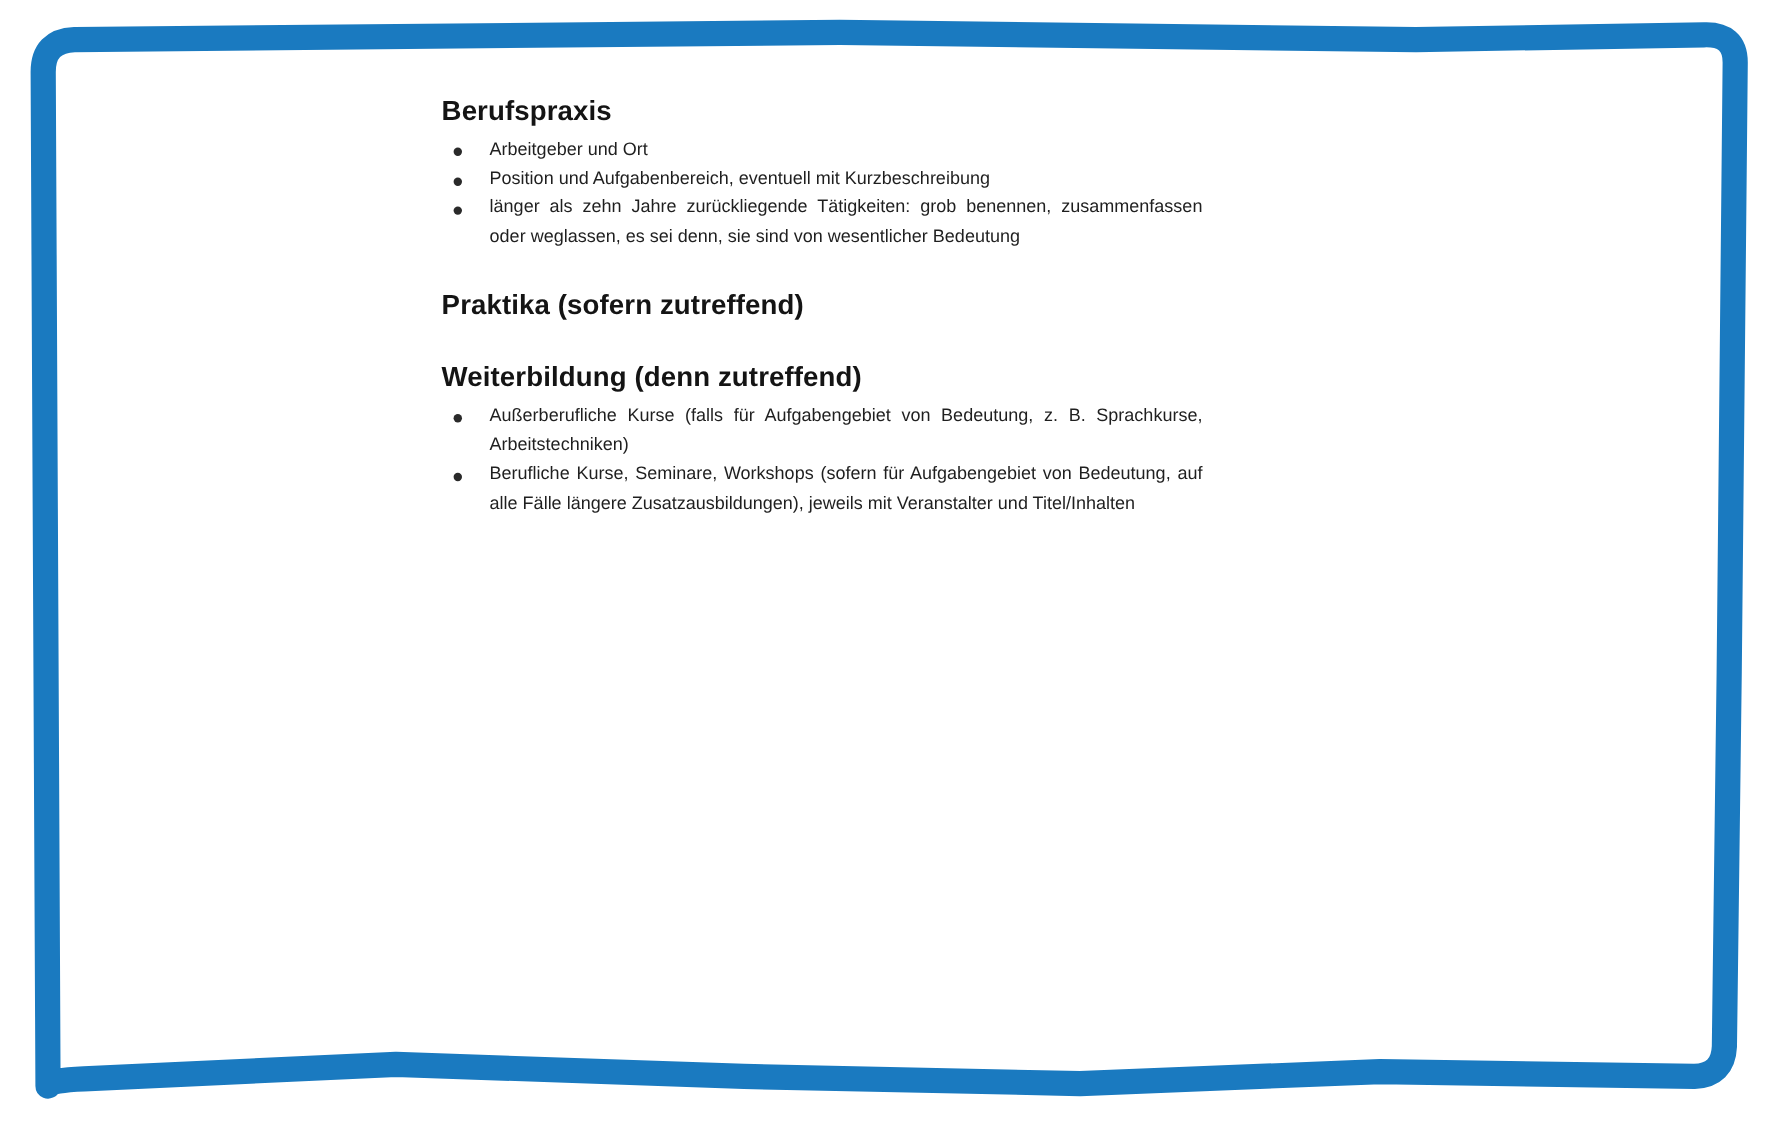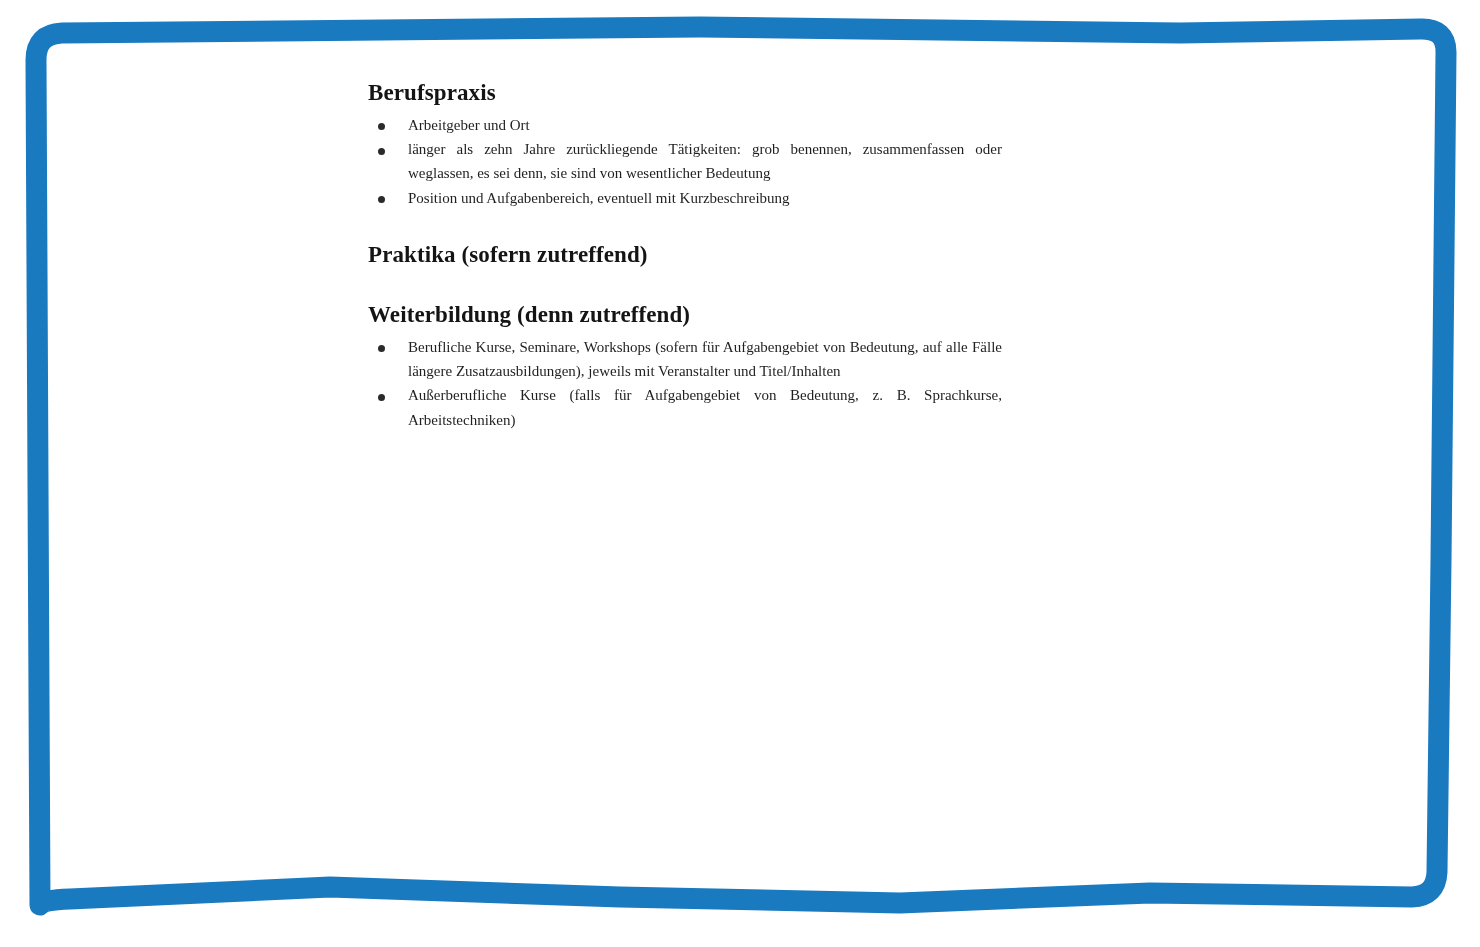--- a/index.html
+++ b/index.html
@@ -6,21 +6,21 @@
     margin: 0;
     padding: 0;
     background: #ffffff;
   }
   #page {
     position: relative;
     width: 1480px;
     height: 947px;
     background: #ffffff;
     overflow: hidden;
-    font-family: Liberation Serif, serif;
+    font-family: Liberation Sans, sans-serif;
   }
 
   
   #frame-svg {
     position: absolute;
     left: 0;
     top: 0;
     width: 1480px;
     height: 947px;
     pointer-events: none;
@@ -105,38 +105,38 @@
 
   <div id="content" style="color: rgb(31, 31, 31);">
 
     <div class="section">
       <div class="section-heading">Berufspraxis</div>
       <ul class="bullets">
         <li>
           <span class="txt">Arbeitgeber und Ort</span>
         </li>
         <li>
-          <span class="txt">länger als zehn Jahre zurückliegende Tätigkeiten: grob benennen, zusammenfassen oder weglassen, es sei denn, sie sind von wesentlicher Bedeutung</span>
+          <span class="txt">Position und Aufgabenbereich, eventuell mit Kurzbeschreibung</span>
         </li>
         <li>
-          <span class="txt">Position und Aufgabenbereich, eventuell mit Kurzbeschreibung</span>
+          <span class="txt">länger als zehn Jahre zurückliegende Tätigkeiten: grob benennen, zusammenfassen oder weglassen, es sei denn, sie sind von wesentlicher Bedeutung</span>
         </li>
       </ul>
     </div>
 
     <div class="section">
       <div class="section-heading">Praktika (sofern zutreffend)</div>
     </div>
 
     <div class="section">
       <div class="section-heading">Weiterbildung (denn zutreffend)</div>
       <ul class="bullets">
         <li>
-          <span class="txt">Berufliche Kurse, Seminare, Workshops (sofern für Aufgabengebiet von Bedeutung, auf alle Fälle längere Zusatzausbildungen), jeweils mit Veranstalter und Titel/Inhalten</span>
+          <span class="txt">Außerberufliche Kurse (falls für Aufgabengebiet von Bedeutung, z. B. Sprachkurse, Arbeitstechniken)</span>
         </li>
         <li>
-          <span class="txt">Außerberufliche Kurse (falls für Aufgabengebiet von Bedeutung, z. B. Sprachkurse, Arbeitstechniken)</span>
+          <span class="txt">Berufliche Kurse, Seminare, Workshops (sofern für Aufgabengebiet von Bedeutung, auf alle Fälle längere Zusatzausbildungen), jeweils mit Veranstalter und Titel/Inhalten</span>
         </li>
       </ul>
     </div>
 
   </div>
 </div>
 
 </body></html>

